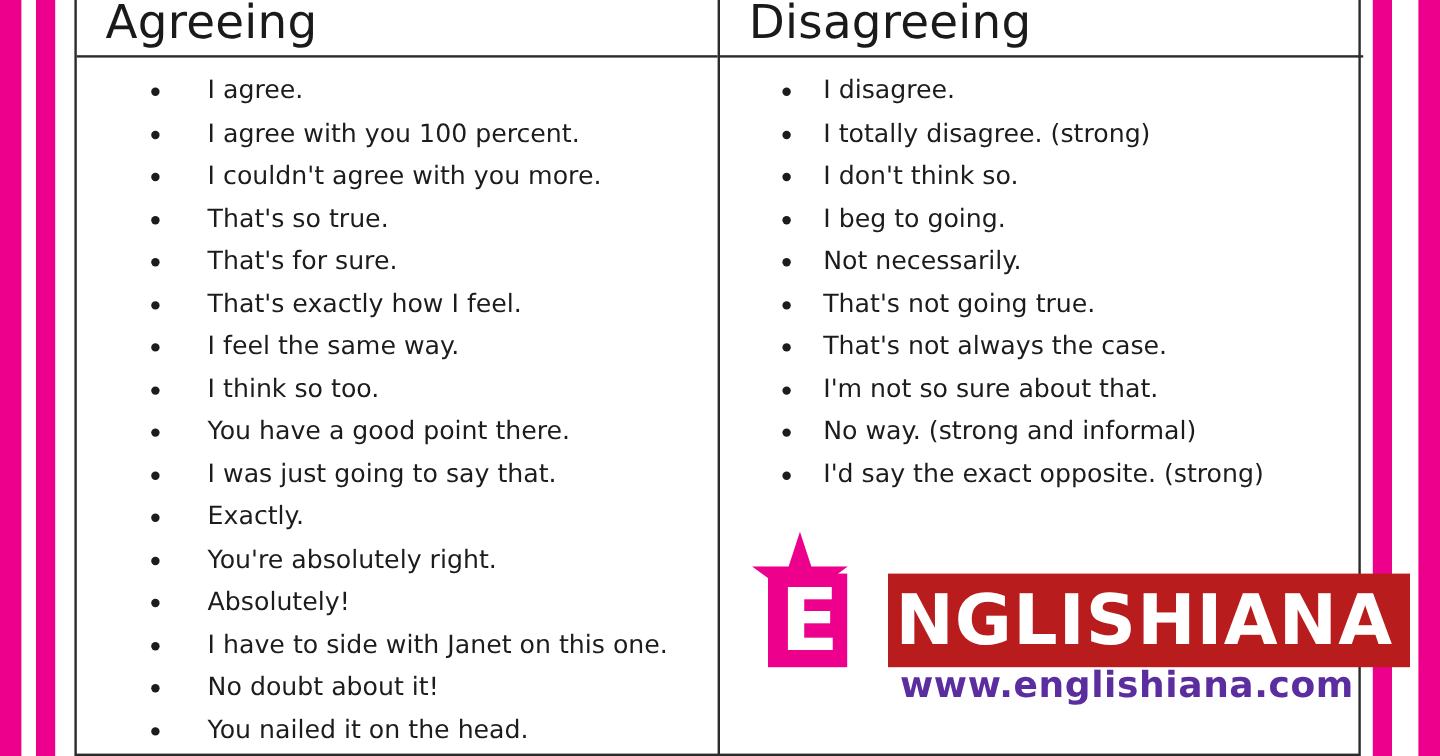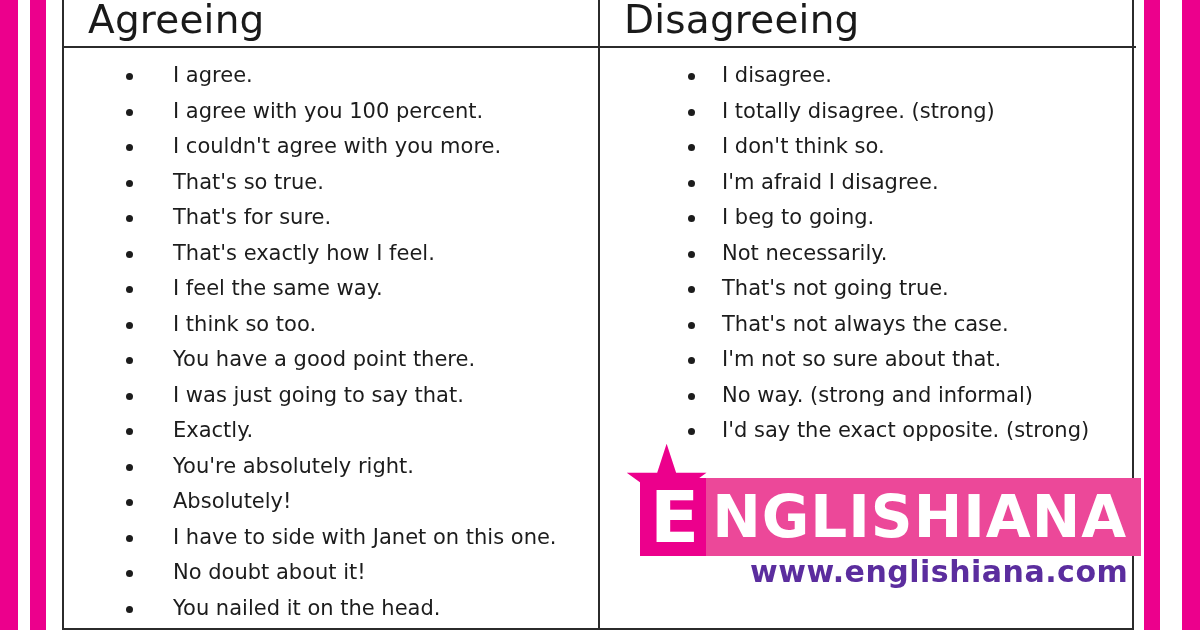--- a/index.html
+++ b/index.html
@@ -91,21 +91,21 @@
   ul.items li::before {
     content: "";
     position: absolute;
     left: 62px;
     top: 15px;
     width: 7px;
     height: 7px;
     border-radius: 50%;
     background: #1c1c1c;
   }
-  .col-right ul.items li { padding-left: 86px; margin-left: 36px; }
+  .col-right ul.items li { padding-left: 86px; }
   .col-right ul.items li::before { left: 52px; }
 
   
   .logo {
     position: absolute;
     left: 620px;
     top: 440px;
     width: 500px;
     height: 180px;
   }
@@ -132,28 +132,29 @@
     background: #ec008c;
     color: #ffffff;
     font-family: "DejaVu Sans", sans-serif;
     font-weight: bold;
     font-size: 72px;
     line-height: 78px;
     padding: 0 8px 0 10px;
     letter-spacing: -1px;
   }
   .logo-rest {
-    background: #ec4899;
+    background: #b91c1c;
     color: #ffffff;
     font-family: "DejaVu Sans", sans-serif;
     font-weight: bold;
     font-size: 58px;
     line-height: 78px;
     padding: 0 14px 0 6px;
     letter-spacing: 1px;
+    margin-left: 34px;
   }
   .logo-url {
     position: absolute;
     left: 130px;
     top: 114px;
     font-family: "DejaVu Sans", sans-serif;
     font-weight: bold;
     font-size: 30px;
     color: #5b2d9e;
     letter-spacing: 0.5px;
@@ -199,21 +200,20 @@
     </div>
 
     <div class="col col-right">
       <div class="col-head">
         <h2>Disagreeing</h2>
       </div>
       <ul class="items" id="list-disagreeing">
           <li>I disagree.</li>
           <li>I totally disagree. (strong)</li>
           <li>I don't think so.</li>
-          <li>I'm afraid I disagree.</li>
           <li>I beg to going.</li>
           <li>Not necessarily.</li>
           <li>That's not going true.</li>
           <li>That's not always the case.</li>
           <li>I'm not so sure about that.</li>
           <li>No way. (strong and informal)</li>
           <li>I'd say the exact opposite. (strong)</li>
         </ul>
     </div>
 

